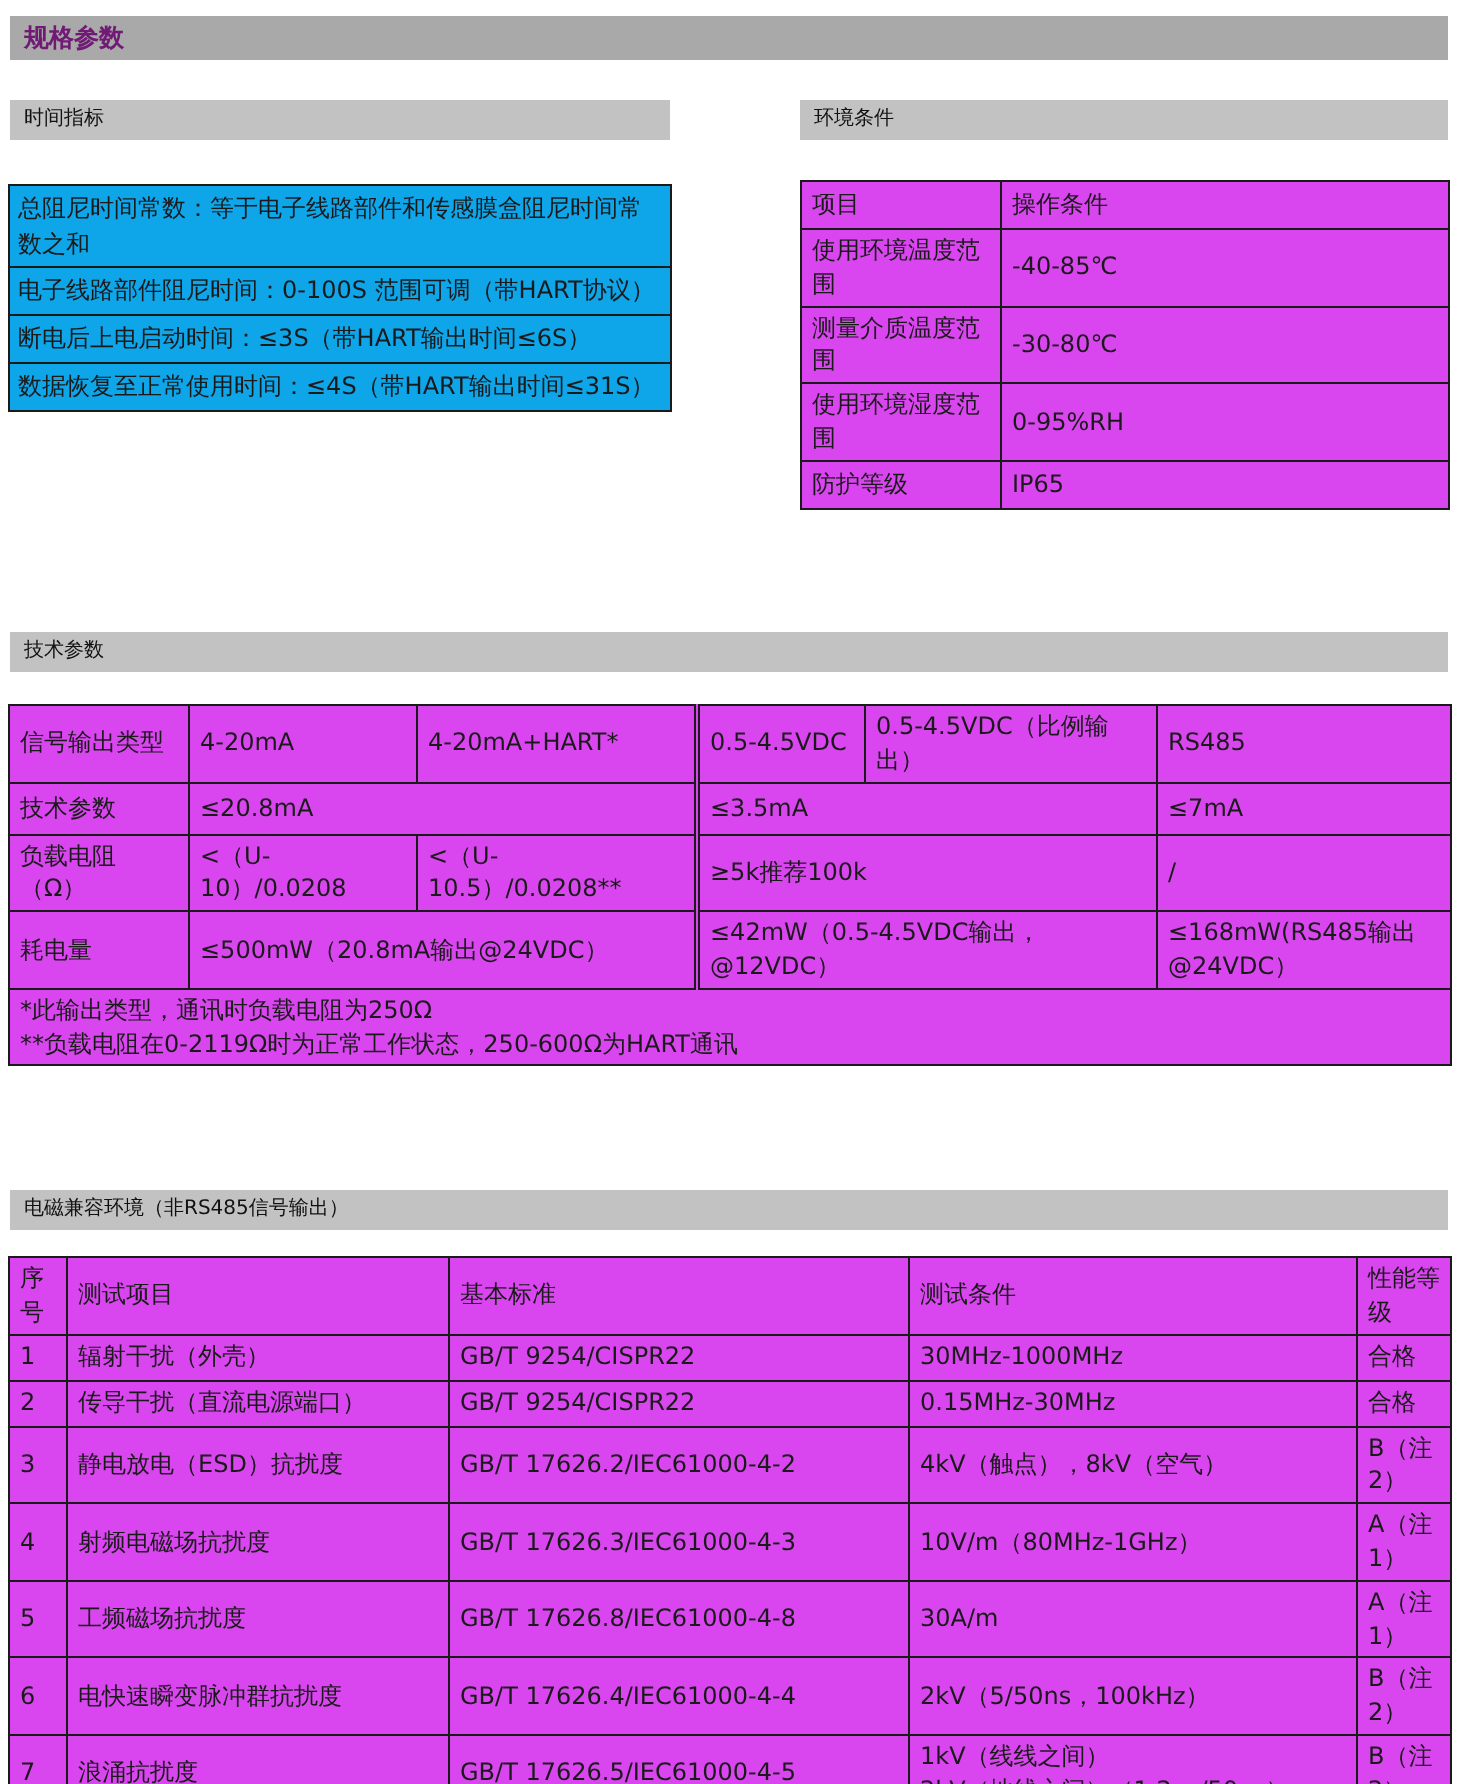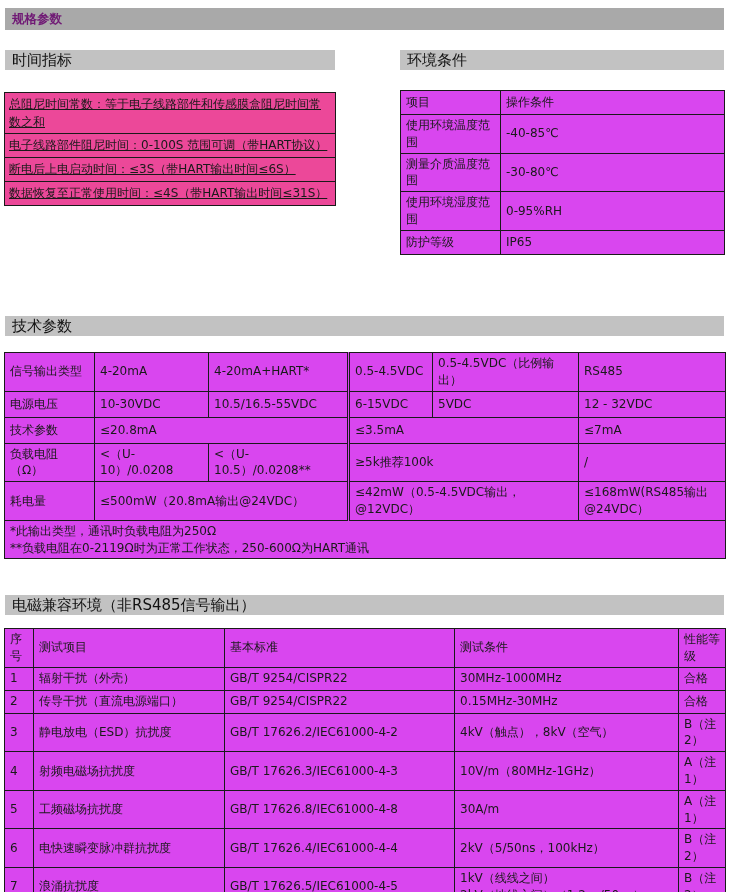--- a/index.html
+++ b/index.html
@@ -8,30 +8,30 @@
     font-family:"DejaVu Sans","Liberation Sans",sans-serif;
     font-size:12px;color:#1a1a1a;
   }
   .banner-dark{
     position:absolute;left:5px;top:8px;width:712px;height:22px;
     background:#a9a9a9;color:#701a75;font-weight:bold;
     line-height:22px;padding-left:7px;font-size:12.5px;
   }
   .banner-light{
     position:absolute;height:20px;background:#c2c2c2;color:#111;
-    line-height:20px;padding-left:7px;font-size:15px;
+    line-height:20px;padding-left:7px;font-size:10px;
   }
   .b-time{top:50px;left:5px;width:323px;}
   .b-env{top:50px;left:400px;width:317px;}
   .b-tech{top:316px;left:5px;width:712px;}
   .b-emc{top:595px;left:5px;width:712px;}
 
   .tbox{
     position:absolute;top:92px;left:4px;width:330px;
-    border:1px solid #1a1a1a;background:#ec4899;text-decoration:underline;
+    border:1px solid #1a1a1a;background:#0ea5e9;
   }
   .tbox-row{
     padding:2px 4px;border-bottom:1px solid #1a1a1a;
     line-height:1.5;min-height:19px;
   }
   .tbox-row:last-child{border-bottom:none;}
 
   table.tbl{
     position:absolute;border-collapse:collapse;table-layout:fixed;
     background:#d946ef;font-size:12px;
@@ -108,28 +108,20 @@
   <tbody>
       <tr>
         <td>信号输出类型</td>
         <td>4-20mA</td>
         <td>4-20mA+HART*</td>
         <td class="dbl">0.5-4.5VDC</td>
         <td>0.5-4.5VDC（比例输出）</td>
         <td>RS485</td>
       </tr>
       <tr>
-        <td>电源电压</td>
-        <td>10-30VDC</td>
-        <td>10.5/16.5-55VDC</td>
-        <td class="dbl">6-15VDC</td>
-        <td>5VDC</td>
-        <td>12 - 32VDC</td>
-      </tr>
-      <tr>
         <td>技术参数</td>
         <td colspan="2">≤20.8mA</td>
         <td colspan="2" class="dbl">≤3.5mA</td>
         <td>≤7mA</td>
       </tr>
       <tr>
         <td>负载电阻（Ω）</td>
         <td>&lt;（U-10）/0.0208</td>
         <td>&lt;（U-10.5）/0.0208**</td>
         <td colspan="2" class="dbl">≥5k推荐100k</td>

